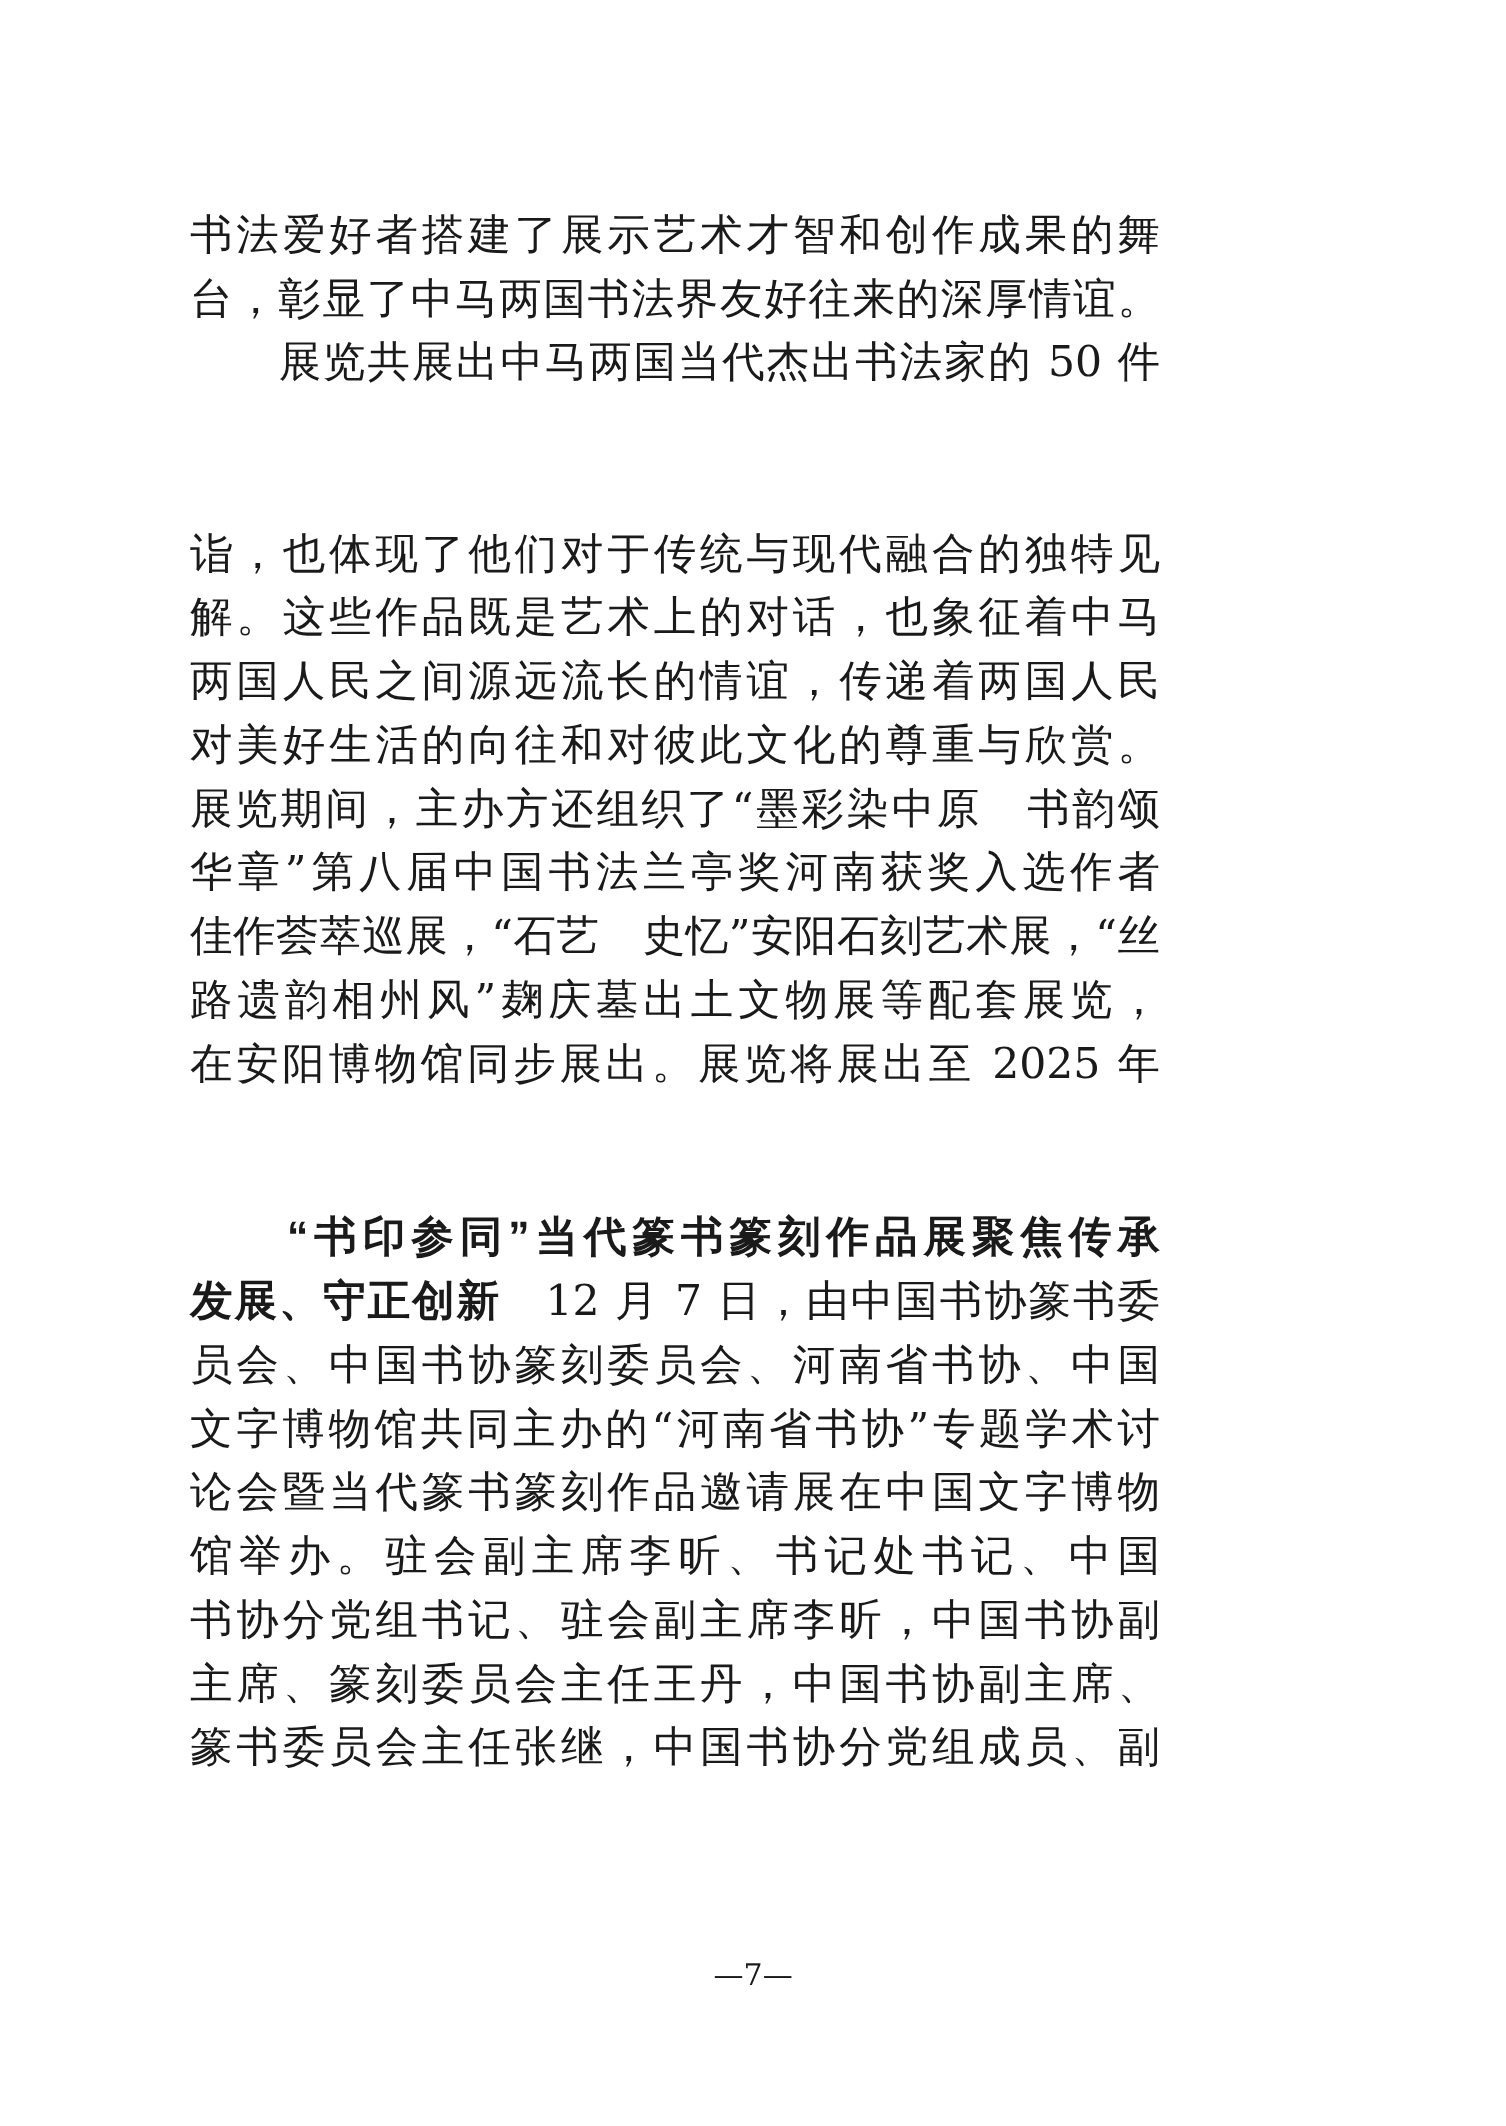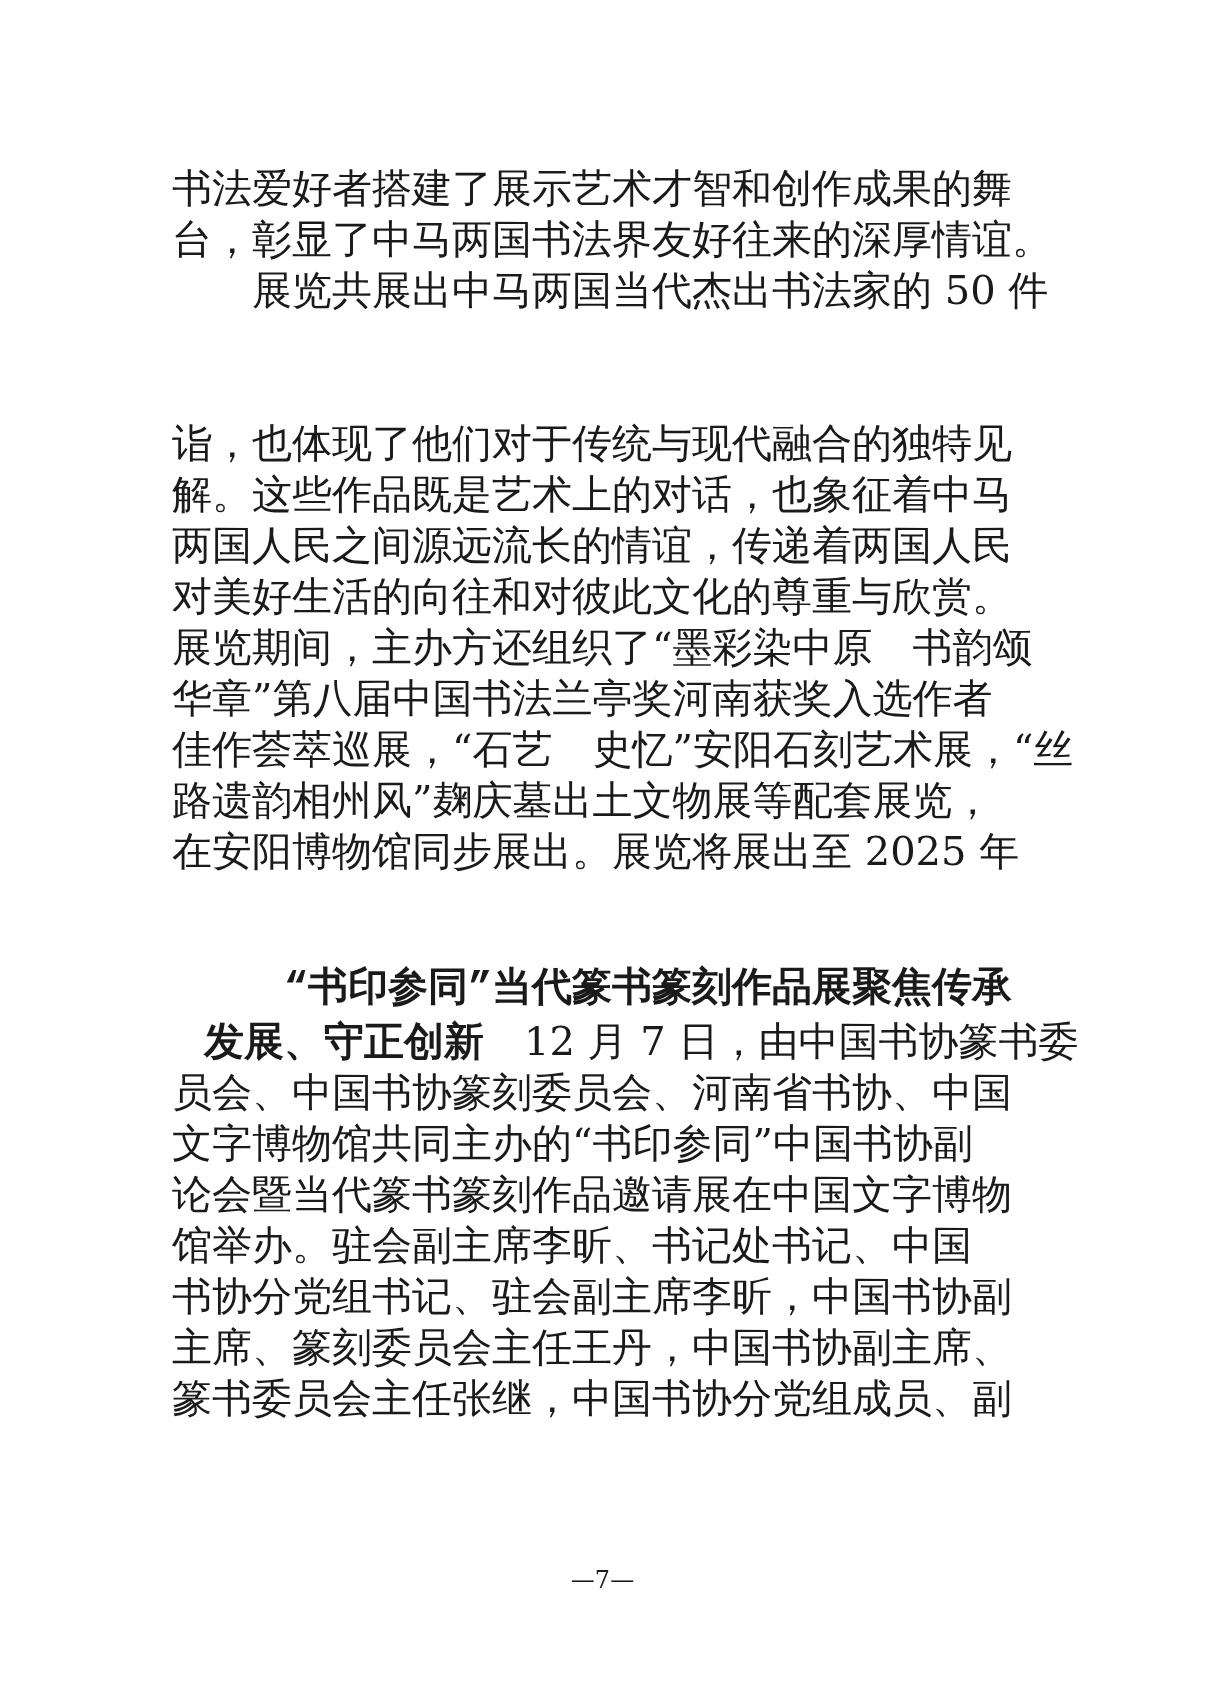--- a/index.html
+++ b/index.html
@@ -1,23 +1,23 @@
 <!DOCTYPE html>
 <html><head>
 <meta charset="utf-8">
 <style>
   html, body { margin: 0; padding: 0; background: #ffffff; }
   body { width: 1205px; height: 1701px; position: relative; overflow: hidden;
          font-family: "DejaVu Serif", "Liberation Serif", serif; color: #1a1a1a; }
   .page { position: absolute; left: 0; top: 0; width: 1205px; height: 1701px; }
-  .line { position: absolute; left: 172px; width: 776px; height: 50px;
-          font-size: 40px; line-height: 50px; white-space: nowrap;
+  .line { position: absolute; left: 152px; width: 776px; height: 50px;
+          font-size: 34px; line-height: 50px; white-space: nowrap;
           text-align: justify; text-align-last: justify; letter-spacing: 0px; }
   .line.last { text-align-last: left; }
-  .bold { font-family: Liberation Mono, monospace; font-weight: bold; margin-left: 32px; }
+  .bold { font-family: Liberation Sans, sans-serif; font-weight: bold; }
   .page-number { position: absolute; left: 0; width: 1205px; top: 1565px;
                  text-align: center; font-size: 24px; line-height: 30px; }
 </style>
 </head>
 <body>
 
 <div class="page">
 
   <div class="line" style="top:163px">书法爱好者搭建了展示艺术才智和创作成果的舞</div>
   <div class="line" style="top:214px">台，彰显了中马两国书法界友好往来的深厚情谊。</div>
@@ -30,21 +30,21 @@
   <div class="line" style="top:622px">展览期间，主办方还组织了“墨彩染中原　书韵颂</div>
   <div class="line" style="top:724px">佳作荟萃巡展，“石艺　史忆”安阳石刻艺术展，“丝</div>
   <div class="line" style="top:673px">华章”第八届中国书法兰亭奖河南获奖入选作者</div>
   <div class="line" style="top:775px">路遗韵相州风”麹庆墓出土文物展等配套展览，</div>
   <div class="line" style="top:826px">在安阳博物馆同步展出。展览将展出至 2025 年</div>
 
   <div class="line bold" style="top:965px">　　“书印参同”当代篆书篆刻作品展聚焦传承</div>
   <div class="line" style="top:1016px"><span class="bold">发展、守正创新</span><span>　12 月 7 日，由中国书协篆书委</span></div>
 
   <div class="line" style="top:1067px">员会、中国书协篆刻委员会、河南省书协、中国</div>
-  <div class="line" style="top:1118px">文字博物馆共同主办的“书印参同”中国书协副</div>
+  <div class="line" style="top:1118px">文字博物馆共同主办的“河南省书协”专题学术讨</div>
   <div class="line" style="top:1169px">论会暨当代篆书篆刻作品邀请展在中国文字博物</div>
   <div class="line" style="top:1220px">馆举办。驻会副主席李昕、书记处书记、中国</div>
   <div class="line" style="top:1271px">书协分党组书记、驻会副主席李昕，中国书协副</div>
   <div class="line" style="top:1322px">主席、篆刻委员会主任王丹，中国书协副主席、</div>
   <div class="line" style="top:1373px">篆书委员会主任张继，中国书协分党组成员、副</div>
 
   <div class="page-number">—7—</div>
 </div>
 
 </body></html>

